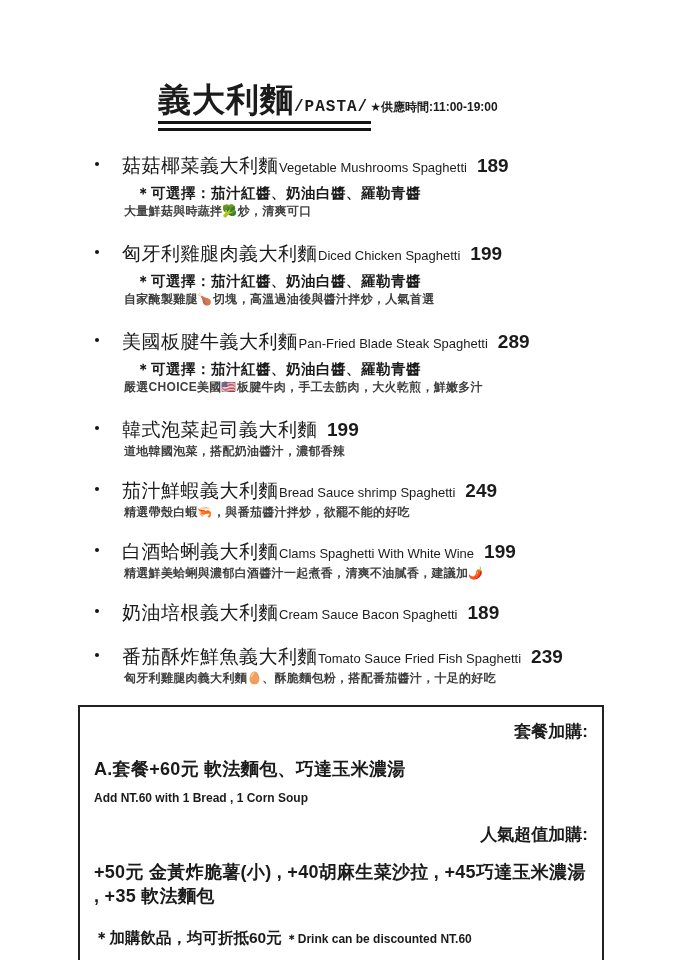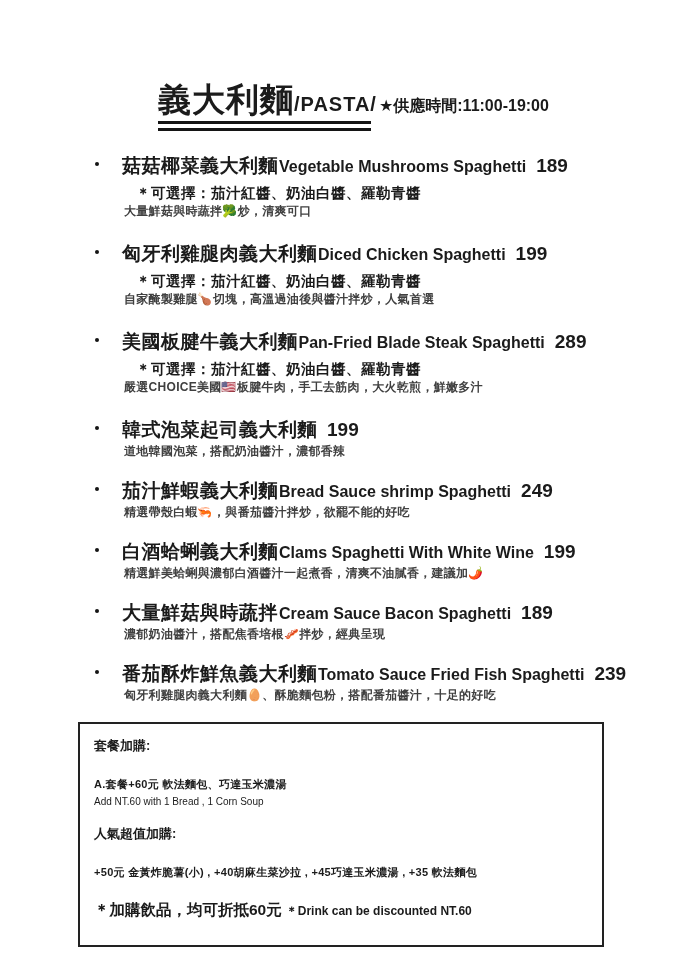--- a/index.html
+++ b/index.html
@@ -30,26 +30,27 @@
     align-items: baseline;
     white-space: nowrap;
   }
   .title-zh {
     font-size: 33px;
     font-weight: 700;
     letter-spacing: 1px;
     line-height: 1.1;
   }
   .title-en {
-    font-size: 20px;
+    font-size: 16px;
     font-weight: 700;
     letter-spacing: 1px;
+    font-family: Liberation Mono, monospace;
   }
   .title-hours {
-    font-size: 16px;
+    font-size: 12px;
     font-weight: 700;
     margin-left: 2px;
   }
   .dbl-underline {
     width: 213px;
     height: 4px;
     border-top: 3px solid #141414;
     border-bottom: 3px solid #141414;
     margin-top: 3px;
   }
@@ -77,26 +78,26 @@
     margin-left: 3px;
   }
   .item-content { flex: 1; }
   .item-title-line {
     display: flex;
     align-items: baseline;
     white-space: nowrap;
   }
   .item-zh {
     font-size: 19px;
-    font-weight: 700;
+    font-weight: 400;
     letter-spacing: 0.5px;
   }
   .item-en {
-    font-size: 16px;
-    font-weight: 700;
+    font-size: 13px;
+    font-weight: 400;
     margin-left: 1px;
   }
   .item-price {
     font-size: 19px;
     font-weight: 700;
     margin-left: 10px;
     text-align: right;
   }
   .item-options {
     font-size: 14.5px;
@@ -113,33 +114,34 @@
   }
 
   
   .addons-box {
     width: 494px;
     margin: 14px 0 0 78px;
     border: 2px solid #222;
     padding: 13px 14px 24px 14px;
   }
   .addon-title {
-    font-size: 13px;
-    font-weight: 700;
+    font-size: 17px;
+    font-weight: 700;
+    text-align: right;
   }
   .addon-line {
-    font-size: 11px;
-    font-weight: 700;
-    margin-top: 22px;
+    font-size: 18px;
+    font-weight: 700;
+    margin-top: 14px;
     letter-spacing: 0.3px;
   }
   .addon-line-en {
-    font-size: 10px;
-    font-weight: 400;
-    margin-top: 4px;
+    font-size: 12px;
+    font-weight: 700;
+    margin-top: 10px;
   }
   .addon-gap { margin-top: 18px; }
   .drink-line {
     margin-top: 20px;
     display: flex;
     align-items: baseline;
     white-space: nowrap;
   }
   .drink-zh {
     font-size: 15.5px;
@@ -254,26 +256,25 @@
         <div class="item-desc">精選鮮美蛤蜊與濃郁白酒醬汁一起煮香，清爽不油膩香，建議加🌶️</div>
       </div>
     </div>
 
     <div class="item">
       <div class="item-bullet-cell">
         <span class="dot"></span>
       </div>
       <div class="item-content">
         <div class="item-title-line">
-          <span class="item-zh">大量鮮菇與時蔬拌</span>
+          <span class="item-zh">奶油培根義大利麵</span>
           <span class="item-en">Cream Sauce Bacon Spaghetti</span>
           <span class="item-price">189</span>
         </div>
 
-        <div class="item-desc">濃郁奶油醬汁，搭配焦香培根🥓拌炒，經典呈現</div>
       </div>
     </div>
 
     <div class="item">
       <div class="item-bullet-cell">
         <span class="dot"></span>
       </div>
       <div class="item-content">
         <div class="item-title-line">
           <span class="item-zh">番茄酥炸鮮魚義大利麵</span>

